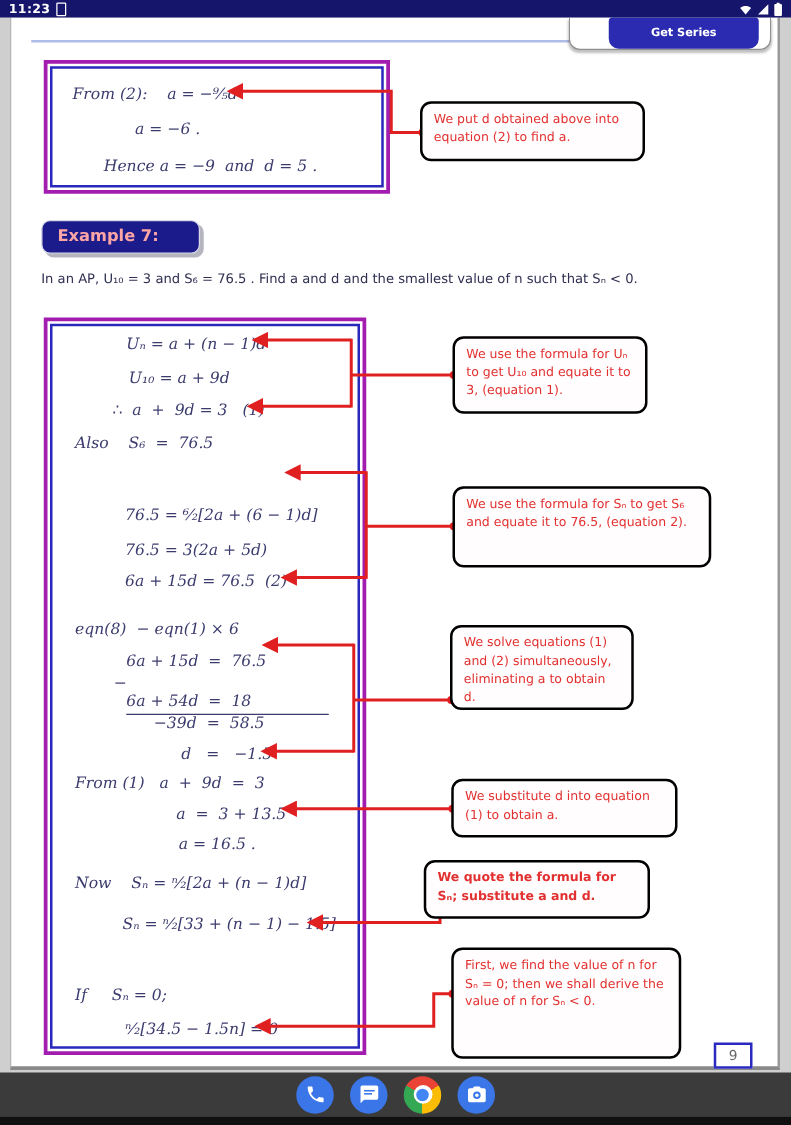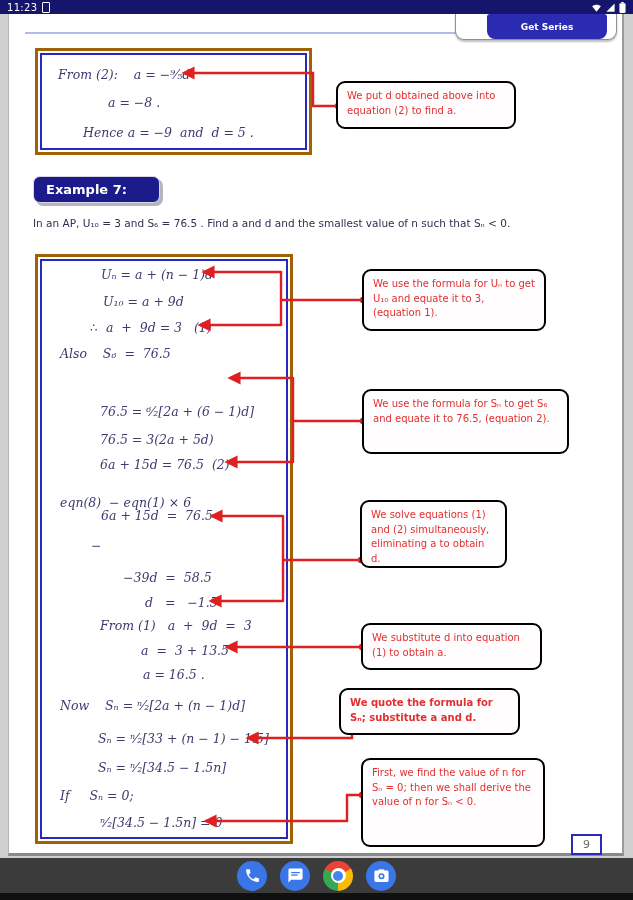--- a/index.html
+++ b/index.html
@@ -9,21 +9,21 @@
   }
 
   
   .status-bar {
     position:absolute; left:0; top:0; width:633px; height:14px;
     background:#15156b; color:#fff; z-index:50;
     display:flex; justify-content:space-between; align-items:center;
     padding:0 7px; box-sizing:border-box;
   }
   .sb-left { display:flex; align-items:center; gap:5px; }
-  .sb-time { font-size:10px; font-weight:normal; letter-spacing:.3px;text-align:center; }
+  .sb-time { font-size:10px; font-weight:bold; letter-spacing:.3px;text-align:center; }
   .sb-chip { width:6px; height:9px; border:1px solid #fff; border-radius:1px; display:inline-block; }
   .sb-right { display:flex; align-items:center; gap:3px; }
   .sb-right svg { display:block; }
 
   
   .page {
     position:absolute; left:8px; top:14px; width:616px; height:842px;
     background:#fff; z-index:1;
     border-left:1px solid #b5b5b5; border-right:2px solid #9a9a9a;
     border-bottom:3px solid #8a8a8a; box-sizing:border-box;
@@ -36,21 +36,21 @@
     border-radius:0 0 9px 9px; z-index:20; box-shadow:0 2px 2px rgba(0,0,0,.25);
   }
   .top-btn {
     position:absolute; left:487px; top:14px; width:120px; height:25px;
     background:#2b2bb2; border-radius:3px 3px 8px 8px; z-index:21;
     color:#fff; font-size:9px; font-weight:bold;
     display:flex; align-items:center; justify-content:center;
   }
 
   
-  .dbox { position:absolute; border:3px solid #a16207; background:#fff; z-index:5; box-sizing:border-box; }
+  .dbox { position:absolute; border:3px solid #a21caf; background:#fff; z-index:5; box-sizing:border-box; }
   .dbox::after { content:""; position:absolute; inset:2px; border:2px solid #2828bc; pointer-events:none; }
   .recap-box   { left:35px; top:48px;  width:277px; height:107px; }
   .work-box    { left:35px; top:254px; width:258px; height:590px; }
 
   .eq {
     position:absolute; white-space:pre;
     font-family:"DejaVu Serif","DejaVu Sans",serif; font-style:italic;
     font-size:12.5px; line-height:18px; color:#3b3b6e; z-index:6;
   }
   
@@ -60,54 +60,54 @@
   
   .w-l0  { left:63px;  top:9px;   }
   .w-l1  { left:65px;  top:36px;  }
   .w-l2  { left:52px;  top:62px;  }
   .w-l3  { left:22px;  top:88px;  }
   .w-l4  { left:62px;  top:115px; }
   .w-l5  { left:62px;  top:146px; }
   .w-l6  { left:62px;  top:174px; }
   .w-l7  { left:62px;  top:199px; }
   .w-l8  { left:22px;  top:237px; }
-  .w-l9  { left:63px;  top:250px; }
+  .w-l9  { left:63px;  top:263px; }
   .w-l10 { left:53px;  top:280px; }
   .w-l11 { left:63px;  top:295px; width:162px; border-bottom:1.5px solid #3b3b6e; padding-bottom:1px; }
   .w-l12 { left:85px;  top:312px; }
   .w-l13 { left:107px; top:337px; }
-  .w-l14 { left:22px;  top:360px;margin-left:40px; }
+  .w-l14 { left:22px;  top:360px; }
   .w-l15 { left:103px; top:385px; }
   .w-l16 { left:105px; top:409px; }
   .w-l17 { left:22px;  top:440px; }
   .w-l18 { left:60px;  top:473px; }
   .w-l19 { left:60px;  top:502px; }
   .w-l20 { left:22px;  top:530px; }
   .w-l21 { left:62px;  top:557px; }
 
   .example-btn {
     position:absolute; left:33px; top:176px; width:127px; height:27px;
     background:#1b1b8c; border:1px solid #d8d8e8; border-radius:7px;
-    color:#ffffff; font-weight:bold; font-size:13px; z-index:6;
+    color:#fca5a5; font-weight:bold; font-size:13px; z-index:6;
     display:flex; align-items:center; padding-left:12px; box-sizing:border-box;
     box-shadow:3px 3px 0 rgba(120,120,140,.55);
   }
   .problem {
     position:absolute; left:33px; top:216px; width:578px; z-index:6;
     font-size:10.5px; color:#2f2f52; line-height:14px;
   }
 
   
   .callout {
     position:absolute; border:2px solid #000000; border-radius:9px;
     background:#fffdfd; color:#e23030; font-size:10px; line-height:1.45;
     padding:6px 9px; box-sizing:border-box; z-index:10;
   }
   .c1 { left:336px; top:81px;  width:180px; height:48px; }
-  .c2 { left:362px; top:269px; width:184px; height:62px; }
+  .c2 { left:362px; top:269px; width:156px; height:62px; }
   .c3 { left:362px; top:389px; width:207px; height:65px; }
   .c4 { left:360px; top:500px; width:147px; height:68px; }
   .c5 { left:361px; top:623px; width:181px; height:47px; }
   .c6 { left:339px; top:688px; width:181px; height:47px;font-weight:bold; }
   .c7 { left:361px; top:758px; width:184px; height:89px; }
 
   .arrows { position:absolute; left:0; top:0; width:633px; height:900px; z-index:9; pointer-events:none; }
 
   .pagenum {
     position:absolute; left:571px; top:834px; width:31px; height:21px;
@@ -161,46 +161,46 @@
 </div>
 
 <div class="page"></div>
 <div class="blue-rule"></div>
 
 <div class="top-card"></div>
 <div class="top-btn">Get Series</div>
 
 <div class="dbox recap-box">
   <span class="eq r-l0">From (2):    a = −⁹⁄₅d</span>
-  <span class="eq r-l1">a = −8 .</span>
+  <span class="eq r-l1">a = −6 .</span>
   <span class="eq r-l2">Hence a = −9  and  d = 5 .</span>
 </div>
 
 <div class="example-btn">Example 7:</div>
 <div class="problem">In an AP,  U₁₀ = 3 and S₆ = 76.5 .  Find a and d and the smallest value of n  such that Sₙ &lt; 0.</div>
 
 <div class="dbox work-box">
   <span class="eq w-l0">Uₙ = a + (n − 1)d</span>
   <span class="eq w-l1">U₁₀ = a + 9d</span>
   <span class="eq w-l2">∴  a  +  9d = 3   (1)</span>
   <span class="eq w-l3">Also    S₆  =  76.5</span>
   <span class="eq w-l5">76.5 = ⁶⁄₂[2a + (6 − 1)d]</span>
   <span class="eq w-l6">76.5 = 3(2a + 5d)</span>
   <span class="eq w-l7">6a + 15d = 76.5  (2)</span>
   <span class="eq w-l8">eqn(8)  − eqn(1) × 6</span>
   <span class="eq w-l9">6a + 15d  =  76.5</span>
   <span class="eq w-l10">−</span>
+  <span class="eq w-l11">6a + 54d  =  18</span>
   <span class="eq w-l12">−39d  =  58.5</span>
   <span class="eq w-l13">d   =   −1.5</span>
   <span class="eq w-l14">From (1)   a  +  9d  =  3</span>
   <span class="eq w-l15">a  =  3 + 13.5</span>
   <span class="eq w-l16">a = 16.5 .</span>
   <span class="eq w-l17">Now    Sₙ = ⁿ⁄₂[2a + (n − 1)d]</span>
   <span class="eq w-l18">Sₙ = ⁿ⁄₂[33 + (n − 1) − 1.5]</span>
-  <span class="eq w-l19">Sₙ = ⁿ⁄₂[34.5 − 1.5n]</span>
   <span class="eq w-l20">If     Sₙ = 0;</span>
   <span class="eq w-l21">ⁿ⁄₂[34.5 − 1.5n] = 0</span>
 </div>
 
 <div class="callout c1">We put d obtained above into equation (2) to find a.</div>
 <div class="callout c2">We use the formula for Uₙ to get U₁₀ and equate it to 3, (equation 1).</div>
 <div class="callout c3">We use the formula for Sₙ to get S₆ and equate it to 76.5, (equation 2).</div>
 <div class="callout c4">We solve equations (1) and (2) simultaneously, eliminating a to obtain d.</div>
 <div class="callout c5">We substitute d into equation (1) to obtain a.</div>
 <div class="callout c6">We quote the formula for Sₙ; substitute a and d.</div>

